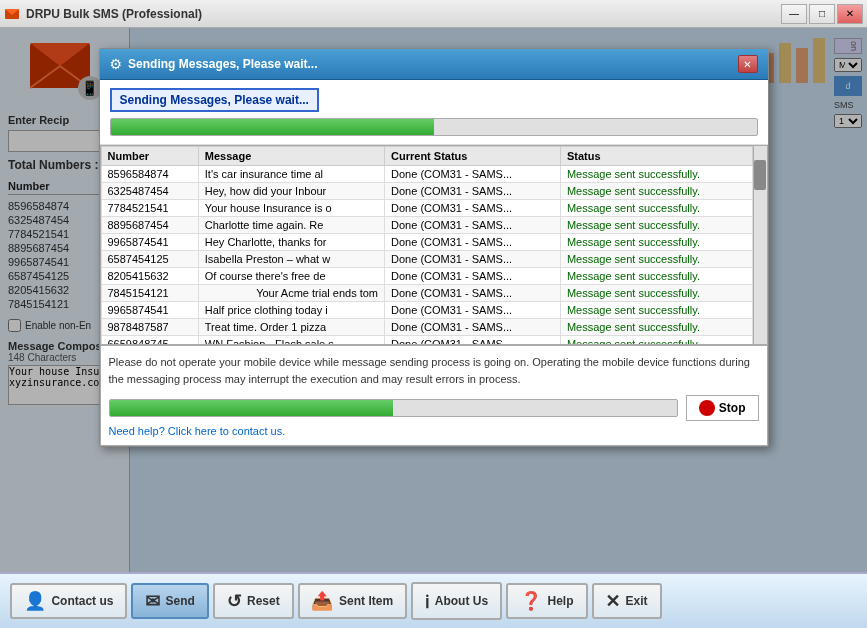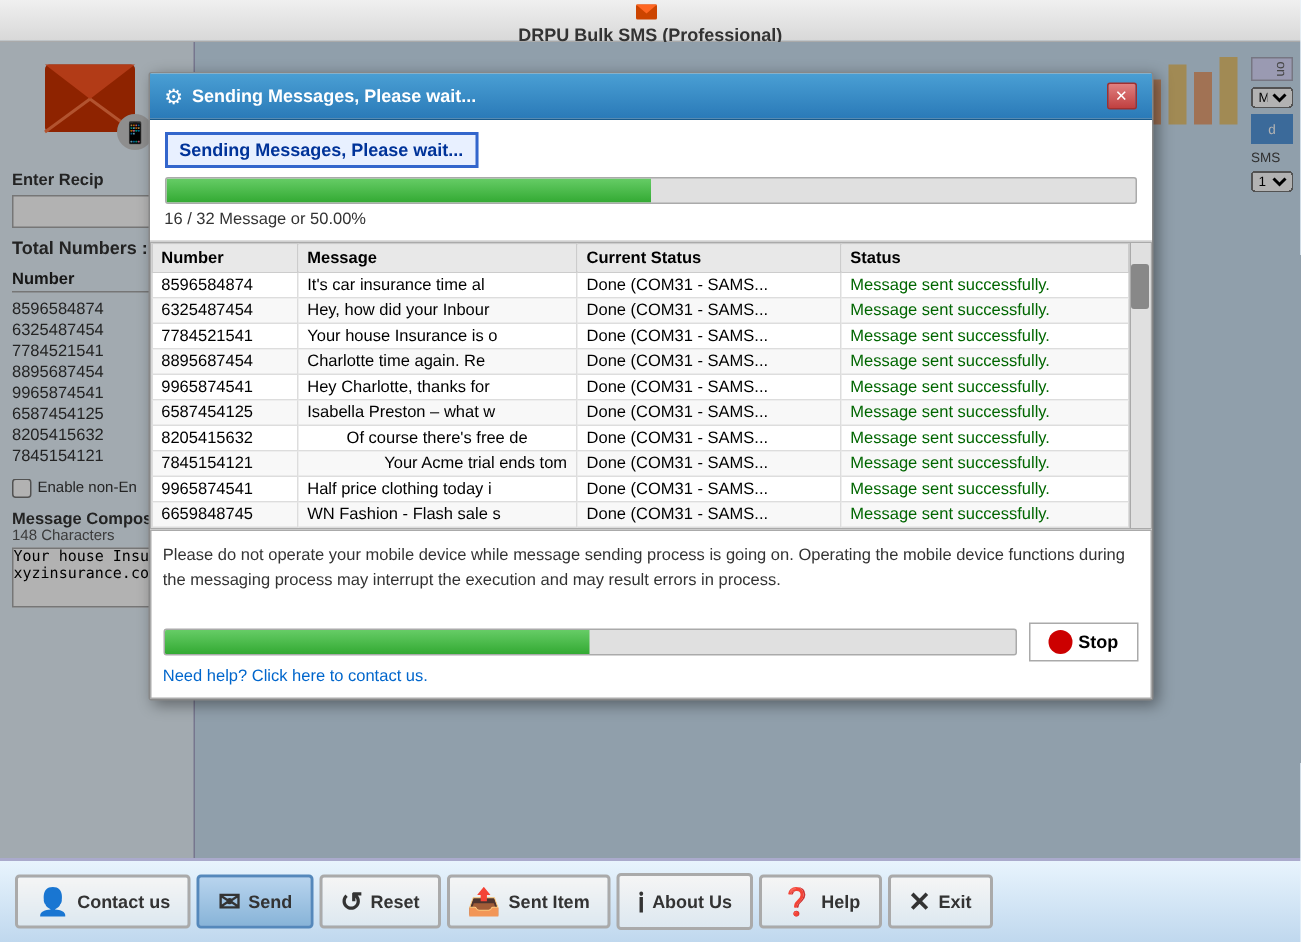--- a/index.html
+++ b/index.html
@@ -12,24 +12,23 @@
       overflow: hidden;
       position: relative;
     }
 
     
     .title-bar {
       background: linear-gradient(to bottom, #f0f0f0, #d8d8d8);
       height: 28px;
       display: flex;
       align-items: center;
-      padding: 0 20px;
+      padding: 0 4px;
       border-bottom: 1px solid #aaa;
       user-select: none;
-      flex-direction: column;
     }
     .title-bar-icon {
       width: 16px;
       height: 16px;
       margin-right: 6px;
     }
     .title-bar-title {
       flex: 1;
       font-size: 12px;
       font-weight: bold;
@@ -264,21 +263,21 @@
       padding: 8px;
       font-size: 11px;
     }
     .wait-text {
       font-weight: bold;
       margin-bottom: 6px;
     }
     .warning-text {
       color: #333;
       line-height: 1.5;
-      margin-bottom: 20px;
+      margin-bottom: 8px;
     }
     .bottom-progress-row {
       display: flex;
       align-items: center;
       gap: 8px;
     }
     .bottom-progress-bar-container {
       flex: 1;
       height: 18px;
       background: #e0e0e0;
@@ -464,21 +463,20 @@
         <span style="font-size:14px;">⚙</span>
         <span class="title-text">Sending Messages, Please wait...</span>
         <div class="modal-close-btn">✕</div>
       </div>
 
       <div class="progress-area">
         <div class="progress-label">Sending Messages, Please wait...</div>
         <div class="progress-bar-container">
           <div class="progress-bar-fill" id="progress-fill" style="width: 50%;"></div>
         </div>
-        <div class="progress-text">16 / 32 Message or 50.00%</div>
       </div>
 
       <div class="msg-table-container" style="max-height: 200px; display:flex;">
         <div style="flex:1; overflow-y:auto;">
           <table class="msg-table">
             <thead>
               <tr>
                 <th id="col-number">Number</th>
                 <th id="col-message">Message</th>
                 <th id="col-current-status">Current Status</th>
@@ -517,33 +515,39 @@
     <td class="status-ok">Message sent successfully.</td>
   </tr>
                 <tr>
     <td>6587454125</td>
     <td style="max-width:160px;">Isabella Preston – what w</td>
     <td>Done (COM31 - SAMS...</td>
     <td class="status-ok">Message sent successfully.</td>
   </tr>
                 <tr>
     <td>8205415632</td>
-    <td style="max-width:160px;text-align:center;">Of course there's free de</td>
+    <td style="max-width:160px;">Of course there's free de</td>
     <td>Done (COM31 - SAMS...</td>
     <td class="status-ok">Message sent successfully.</td>
   </tr>
                 <tr>
     <td>7845154121</td>
     <td style="max-width:160px;text-align:right;">Your Acme trial ends tom</td>
     <td>Done (COM31 - SAMS...</td>
     <td class="status-ok">Message sent successfully.</td>
   </tr>
                 <tr>
     <td>9965874541</td>
     <td style="max-width:160px;">Half price clothing today i</td>
+    <td>Done (COM31 - SAMS...</td>
+    <td class="status-ok">Message sent successfully.</td>
+  </tr>
+                <tr>
+    <td>9878487587</td>
+    <td style="max-width:160px;">Treat time. Order 1 pizza</td>
     <td>Done (COM31 - SAMS...</td>
     <td class="status-ok">Message sent successfully.</td>
   </tr>
                 <tr>
     <td>6659848745</td>
     <td style="max-width:160px;">WN Fashion - Flash sale s</td>
     <td>Done (COM31 - SAMS...</td>
     <td class="status-ok">Message sent successfully.</td>
   </tr>
               </tbody>

